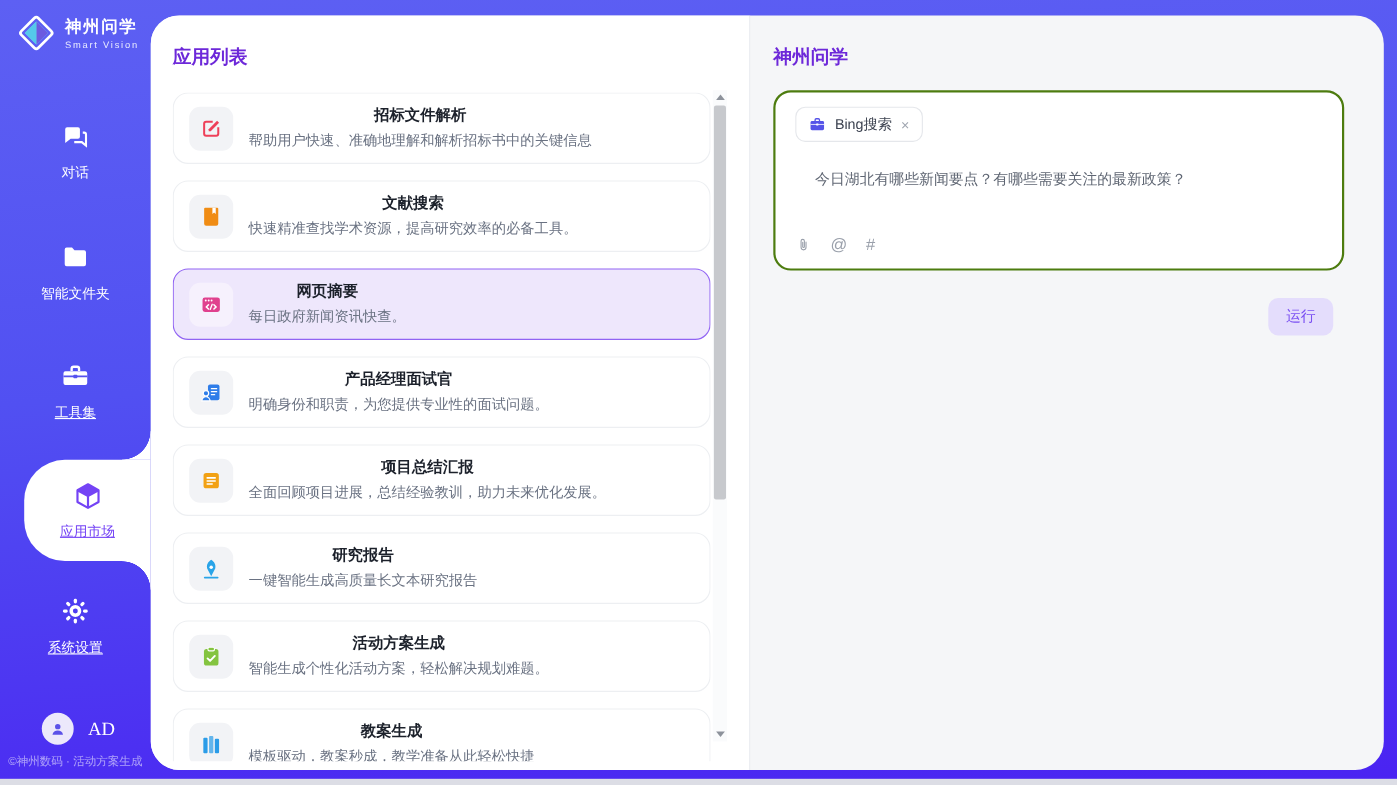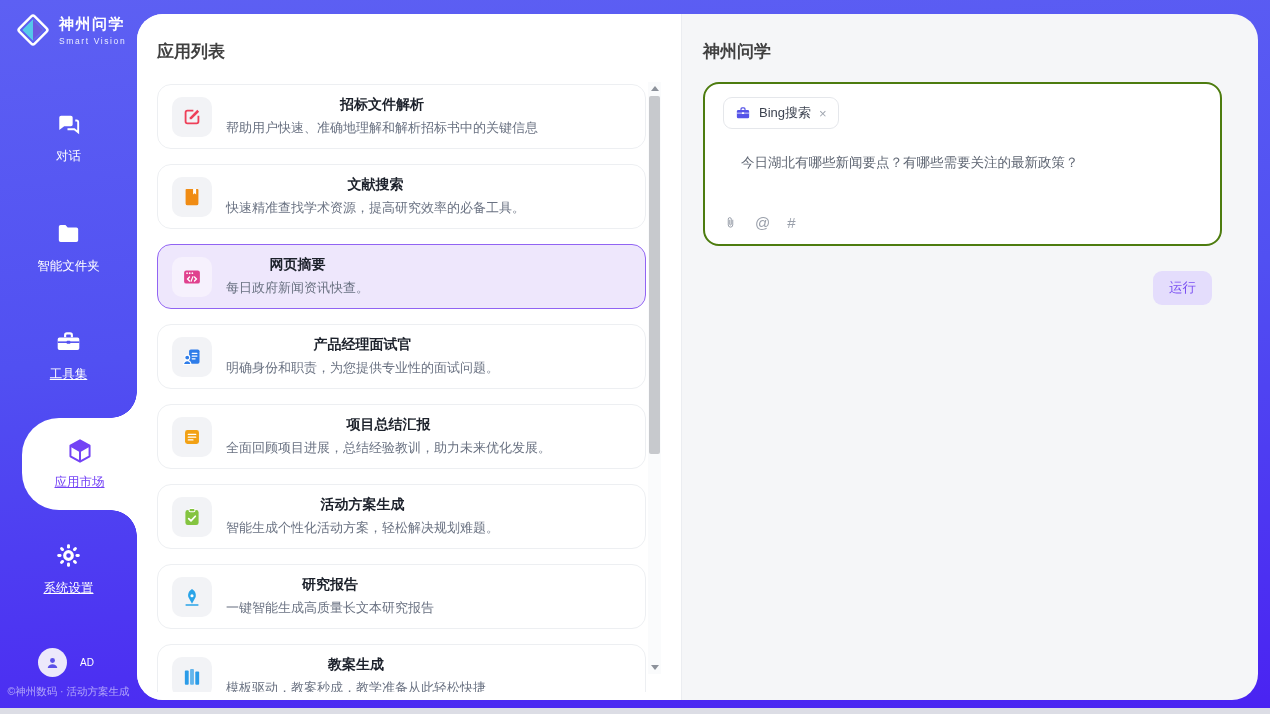--- a/index.html
+++ b/index.html
@@ -26,30 +26,30 @@
   .nav-item.selected::before { content: ""; position: absolute; right: 0; top: -26px; width: 26px; height: 26px;
       background: radial-gradient(circle at 0 0, rgba(255,255,255,0) 25.5px, #fff 26px); }
   .nav-item.selected::after { content: ""; position: absolute; right: 0; bottom: -26px; width: 26px; height: 26px;
       background: radial-gradient(circle at 0 100%, rgba(255,255,255,0) 25.5px, #fff 26px); }
   .nav-item.selected svg { width: 28px; height: 28px; }
 
   .user { position: absolute; left: 38px; top: 648px; display: flex; align-items: center; gap: 13px; cursor: pointer; }
   .avatar { width: 29px; height: 29px; border-radius: 50%; background: #ece8fb; display: flex;
             align-items: center; justify-content: center; }
   .avatar svg { width: 17px; height: 17px; }
-  .user-name { color: #fff; font-size: 10px; }
+  .user-name { color: #fff; font-size: 17px; font-family: Liberation Serif, serif; }
   .copyright { position: absolute; left: 0; bottom: 9px; width: 137px; text-align: center;
                font-size: 10.5px; color: rgba(255,255,255,.55); white-space: nowrap; }
 
   
   .content { position: absolute; left: 137px; top: 14px; width: 1121px; height: 686px;
              background: #f5f6f8; border-radius: 26px; overflow: hidden; display: flex; }
 
   .list-panel { width: 544px; flex: none; background: #fff; position: relative; }
-  .panel-title { position: absolute; left: 20px; top: 26px; font-size: 17px; font-weight: bold; color: #404040; }
+  .panel-title { position: absolute; left: 20px; top: 26px; font-size: 17px; font-weight: bold; color: #6d28d9; }
   .detail-panel .panel-title { left: 21px; }
 
   .cards { position: absolute; left: 20px; top: 70px; width: 489px; bottom: 8px; overflow: hidden; }
   .card { height: 65px; border: 1px solid #edeff2; border-radius: 14px; margin-bottom: 15px; background: #fff;
           display: flex; align-items: center; padding: 0 14px; gap: 14px; cursor: pointer; text-align: center; }
   .card.selected { background: var(--selected_card_bg,#eee7fc); border: 1px solid var(--selected_card_border,#9164f3); }
   .app-ico { width: 40px; height: 40px; border-radius: 10px; background: #f2f3f6; flex: none;
              display: flex; align-items: center; justify-content: center; }
   .card.selected .app-ico { background: #f6f1fd; }
   .app-ico svg { width: 22px; height: 22px; }
@@ -231,41 +231,41 @@
               </svg>
             </span>
             <span class="card-text">
               <div class="card-title">项目总结汇报</div>
               <div class="card-desc">全面回顾项目进展，总结经验教训，助力未来优化发展。</div>
             </span>
           </div>
           <div class="card">
             <span class="app-ico">
               <svg viewBox="0 0 24 24">
+                <path fill="#2aa4e8" d="M12 3.2c3 1.9 4.9 4.9 4 8.7L12 19.4 8 11.9c-.9-3.8 1-6.8 4-8.7z"></path>
+                <circle cx="12" cy="10.6" r="1.7" fill="#fff"></circle>
+                <path d="M5.6 20.8h12.8" stroke="#2aa4e8" stroke-width="1.7" stroke-linecap="round"></path>
+              </svg>
+            </span>
+            <span class="card-text">
+              <div class="card-title">研究报告</div>
+              <div class="card-desc">一键智能生成高质量长文本研究报告</div>
+            </span>
+          </div>
+          <div class="card">
+            <span class="app-ico">
+              <svg viewBox="0 0 24 24">
                 <rect x="4.8" y="4.4" width="14.4" height="16.4" rx="2.6" fill="#84c440"></rect>
                 <rect x="8.8" y="2.6" width="6.4" height="3.6" rx="1.3" fill="#84c440" stroke="#fff" stroke-width="1.1"></rect>
                 <path d="M8.4 13.7l2.5 2.5 4.7-5" stroke="#fff" stroke-width="1.9" fill="none" stroke-linecap="round" stroke-linejoin="round"></path>
               </svg>
             </span>
             <span class="card-text">
               <div class="card-title">活动方案生成</div>
               <div class="card-desc">智能生成个性化活动方案，轻松解决规划难题。</div>
-            </span>
-          </div>
-          <div class="card">
-            <span class="app-ico">
-              <svg viewBox="0 0 24 24">
-                <path fill="#2aa4e8" d="M12 3.2c3 1.9 4.9 4.9 4 8.7L12 19.4 8 11.9c-.9-3.8 1-6.8 4-8.7z"></path>
-                <circle cx="12" cy="10.6" r="1.7" fill="#fff"></circle>
-                <path d="M5.6 20.8h12.8" stroke="#2aa4e8" stroke-width="1.7" stroke-linecap="round"></path>
-              </svg>
-            </span>
-            <span class="card-text">
-              <div class="card-title">研究报告</div>
-              <div class="card-desc">一键智能生成高质量长文本研究报告</div>
             </span>
           </div>
           <div class="card">
             <span class="app-ico">
               <svg viewBox="0 0 24 24">
                 <rect x="4.2" y="5" width="4.2" height="15.4" rx="1" fill="#2b9ce8"></rect>
                 <rect x="9.9" y="3.4" width="4.2" height="17" rx="1" fill="#2b9ce8" opacity=".72"></rect>
                 <rect x="15.6" y="6" width="4.2" height="14.4" rx="1" fill="#2b9ce8"></rect>
               </svg>
             </span>

